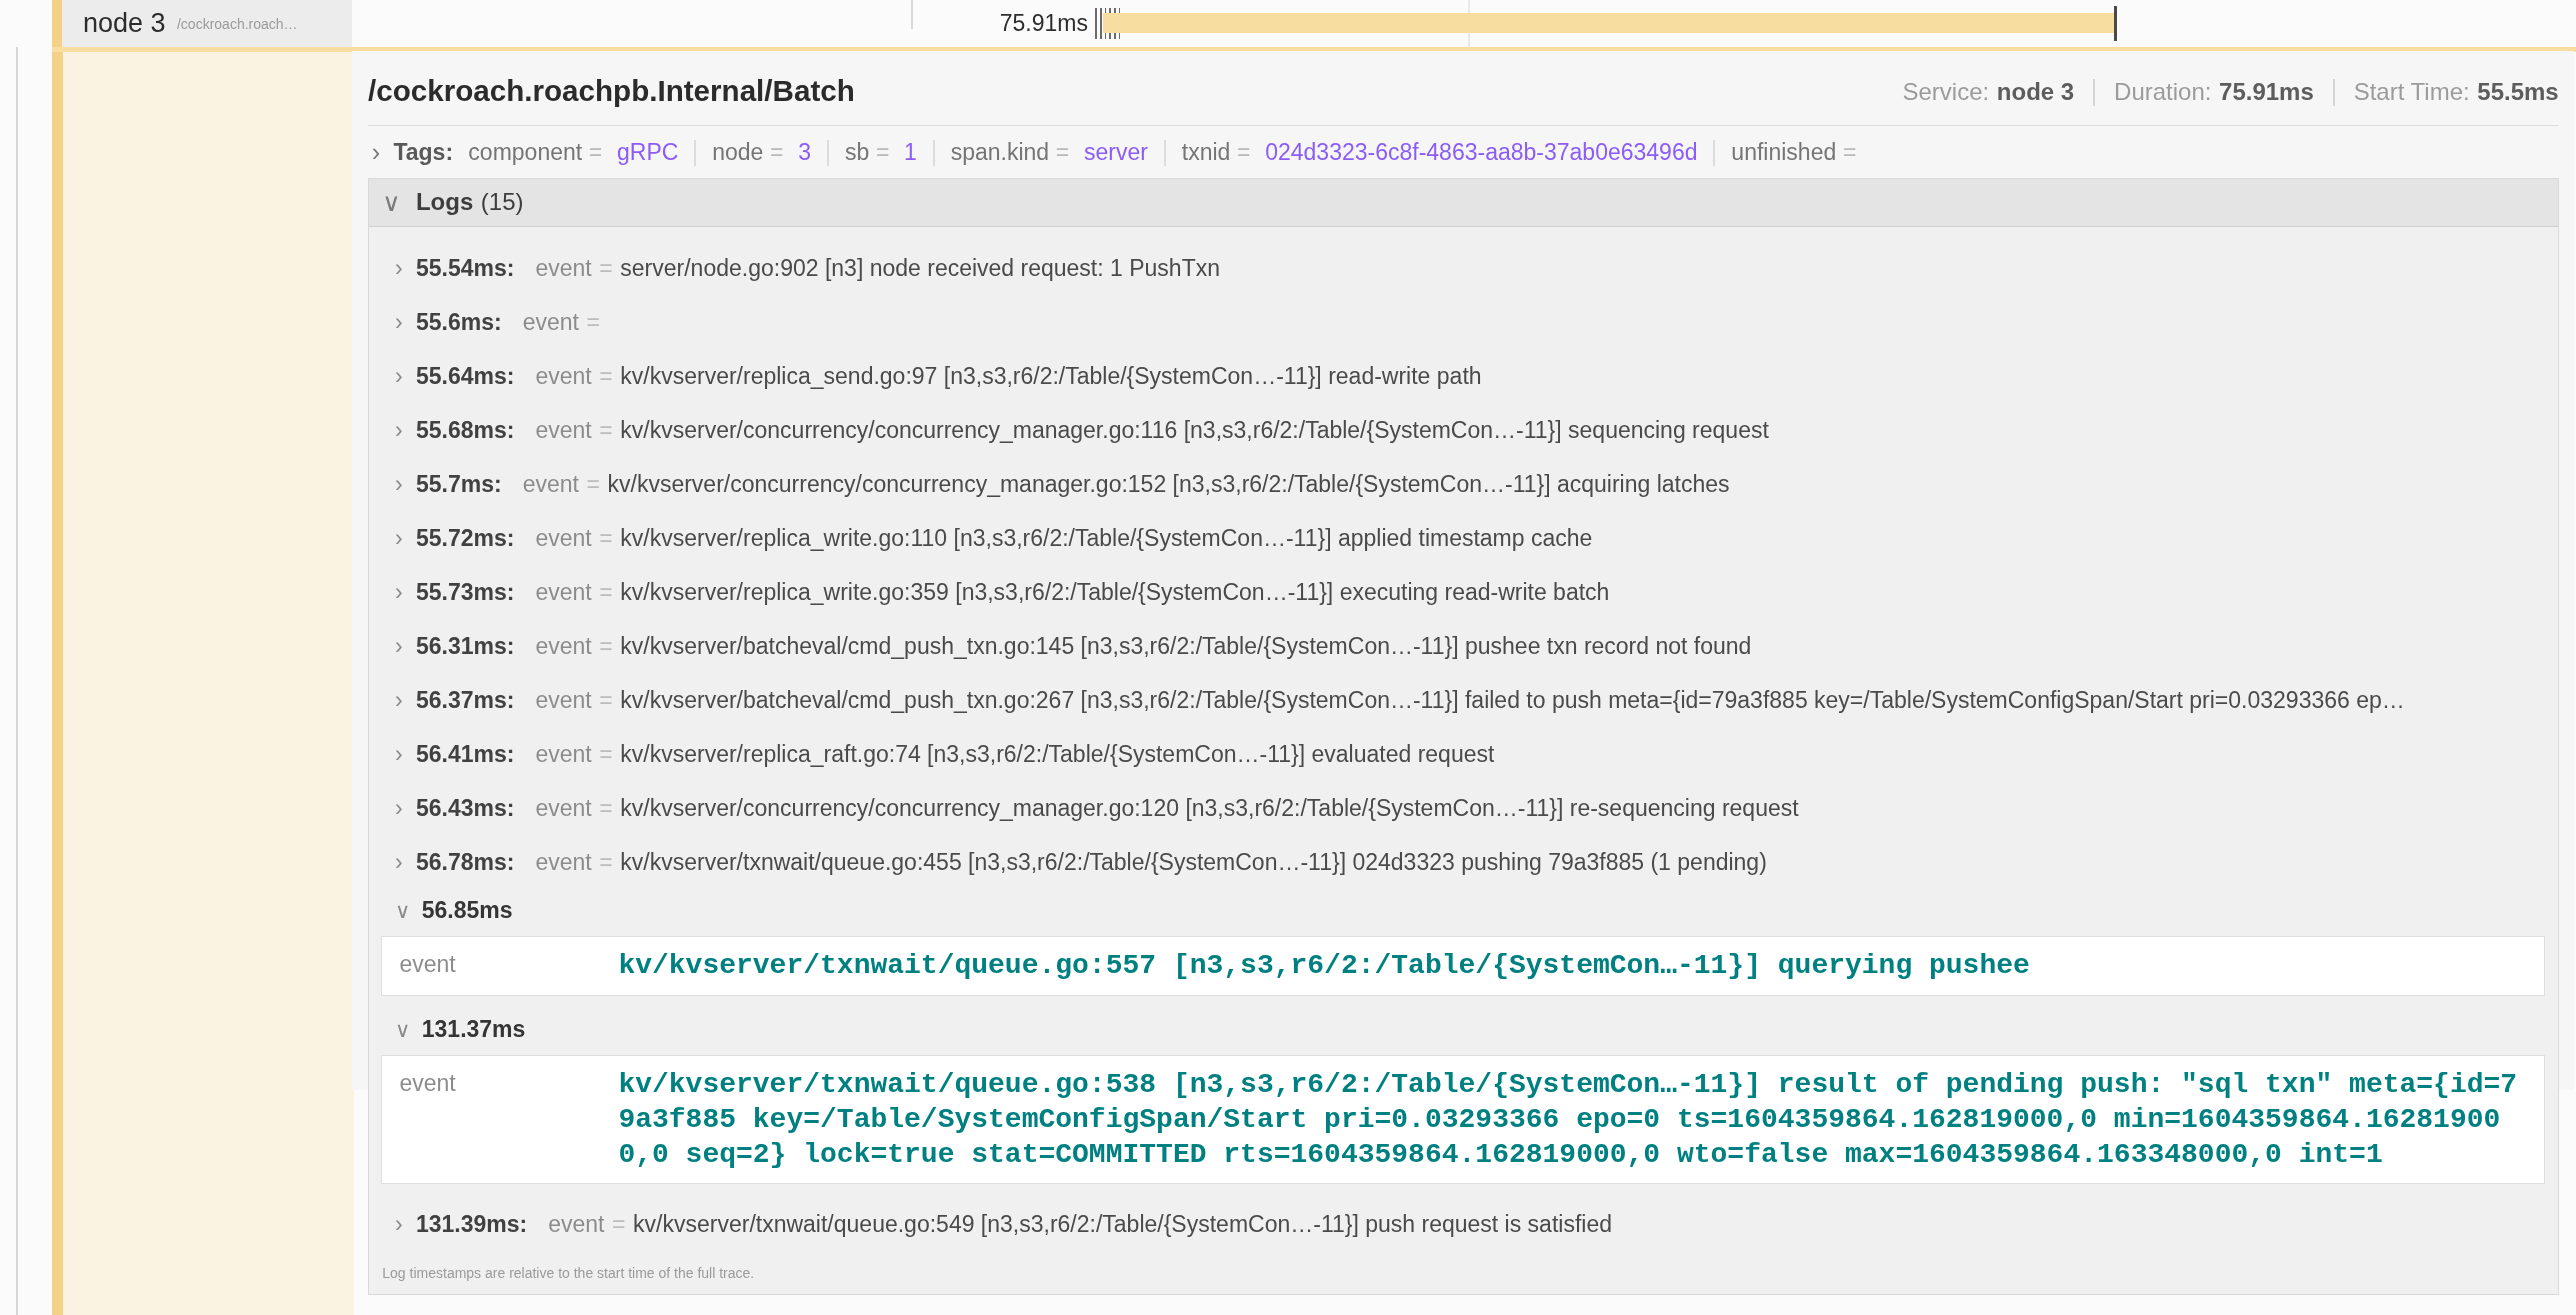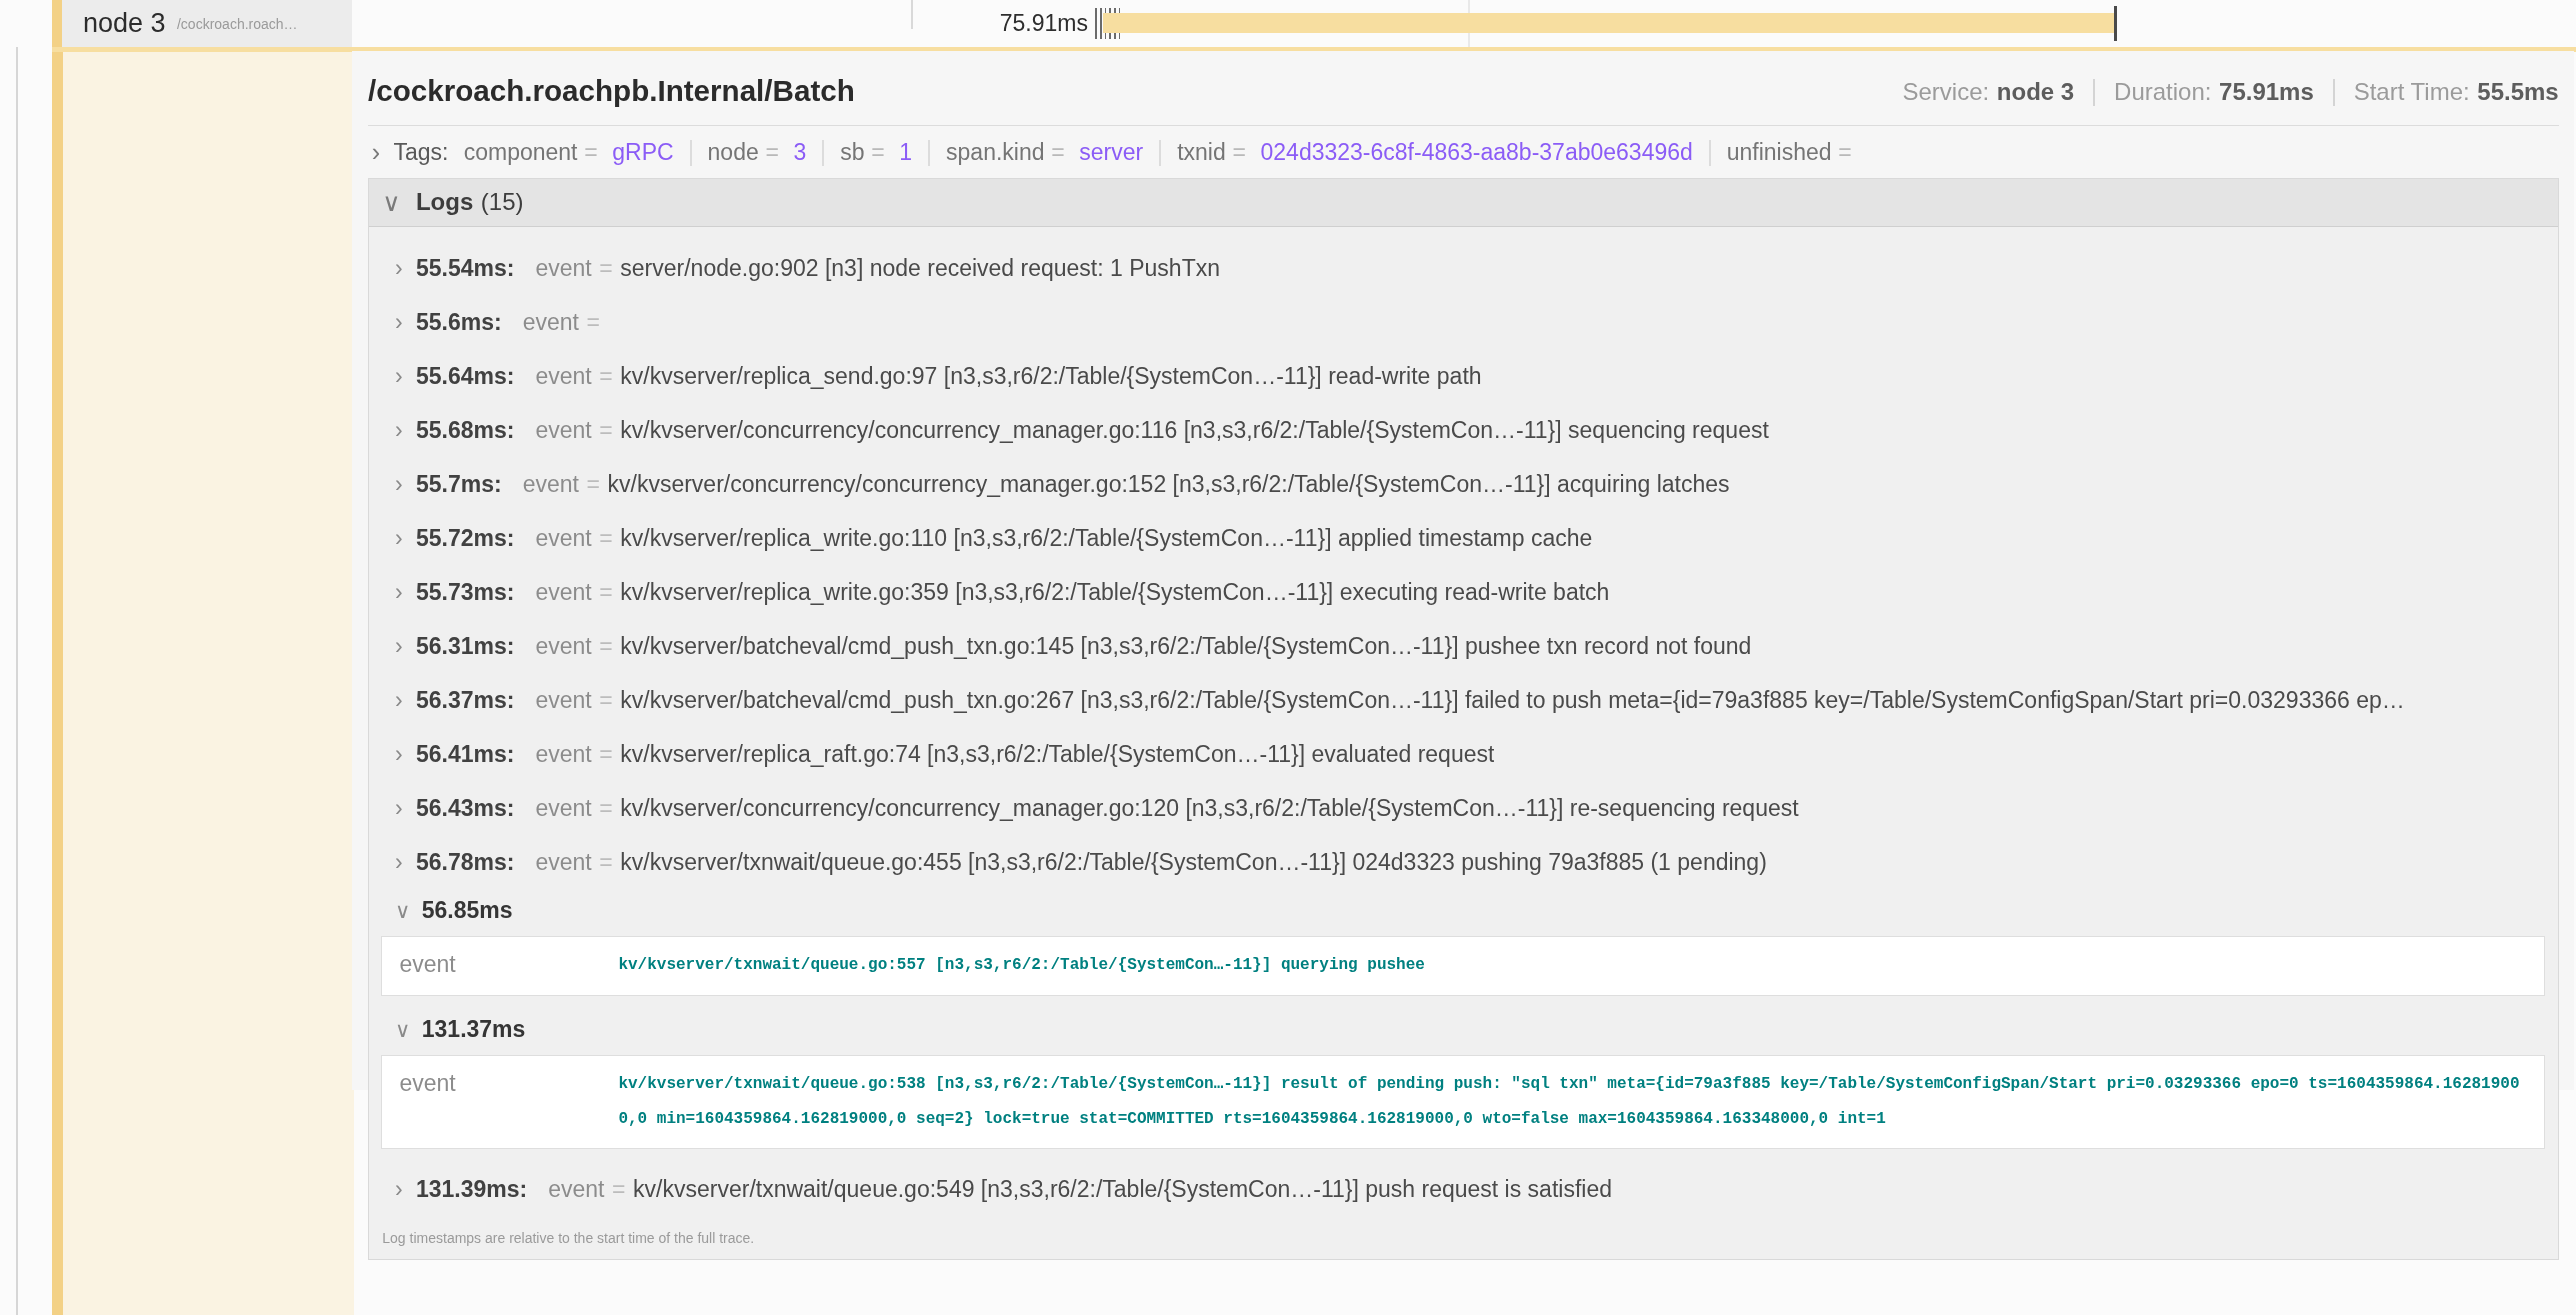--- a/index.html
+++ b/index.html
@@ -44,21 +44,21 @@
   .detail-header { display: flex; justify-content: space-between; align-items: flex-end;
     padding: 23px 0 17px 0; border-bottom: 1.9px solid #dcdcdc; }
   .detail-title { font-size: 29.6px; font-weight: 700; color: #2b2b2b; }
   .detail-meta { display: flex; align-items: center; font-size: 24px; color: #9b9b9b; padding-bottom: 1.9px; }
   .detail-meta b { color: #5d5d5d; font-weight: 700; margin-left: 7.6px; }
   .meta-sep { width: 1.9px; height: 27px; background: #d4d4d4; margin: 0 19px; }
 
   
   .tags-row { display: flex; align-items: center; margin: 13.3px 0 11.4px 3.8px; font-size: 23px; cursor: pointer; }
   .chev { color: #7a7a7a; font-size: 25px; line-height: 1; }
-  .tags-row .tags-label { font-weight: 400; color: #595959; margin: 0 15.3px 0 13.3px; }
+  .tags-row .tags-label { font-weight: 700; color: #595959; margin: 0 15.3px 0 13.3px; }
   .tag-item { display: flex; align-items: center; white-space: nowrap; }
   .tag-item .k { color: #757575; }
   .tag-item .eq { color: #b9b9b9; margin: 0 6.7px; }
   .tag-item .v { color: #8b5cf6; margin-left: 8px; }
   .tag-sep { width: 1.9px; height: 26px; background: #dcdcdc; margin: 0 16px; }
 
   
   .logs-box { border: 1.9px solid #d9d9d9; margin-top: 5.7px; background: #f0f0f0; }
   .logs-header { background: #e4e4e4; border-bottom: 1.9px solid #cfcfcf; padding: 9.5px 0 9.5px 13.3px;
     display: flex; align-items: center; font-size: 24px; cursor: pointer; }
@@ -75,21 +75,21 @@
   .log-row .v  { color: #4a4a4a; overflow: hidden; }
 
   .log-exp-header { height: 42px; display: flex; align-items: center; padding-left: 26px;
     font-size: 23px; cursor: pointer; }
   .log-exp-header .chev { margin-right: 11.4px; font-size: 21px; color: #8a8a8a; }
   .log-exp-header .time { font-weight: 700; color: #353535; }
 
   .kv-box { background: #ffffff; border: 1.9px solid #dedede; margin: 3.8px 12.4px 13.3px 12.4px;
     padding: 11.4px 17px; display: flex; }
   .kv-box .kv-key { flex: 0 0 219px; font-size: 23px; color: #8c8c8c; padding-top: 2.9px; }
-  .kv-box .kv-val { font-family: "Liberation Mono", monospace; font-size: 16px; line-height: 35px;
+  .kv-box .kv-val { font-family: "Liberation Mono", monospace; font-size: 28px; line-height: 35px;
     color: #008080; font-weight: 700; word-break: break-all; }
 
   .logs-footer { font-size: 14px; color: #9a9a9a; padding: 13.3px 0 13.3px 13.3px; }
 </style>
 </head>
 <body>
 
 <div class="gutter-line"></div>
 <span class="top-chevron">∨</span>
 <div class="accent-col"></div>

